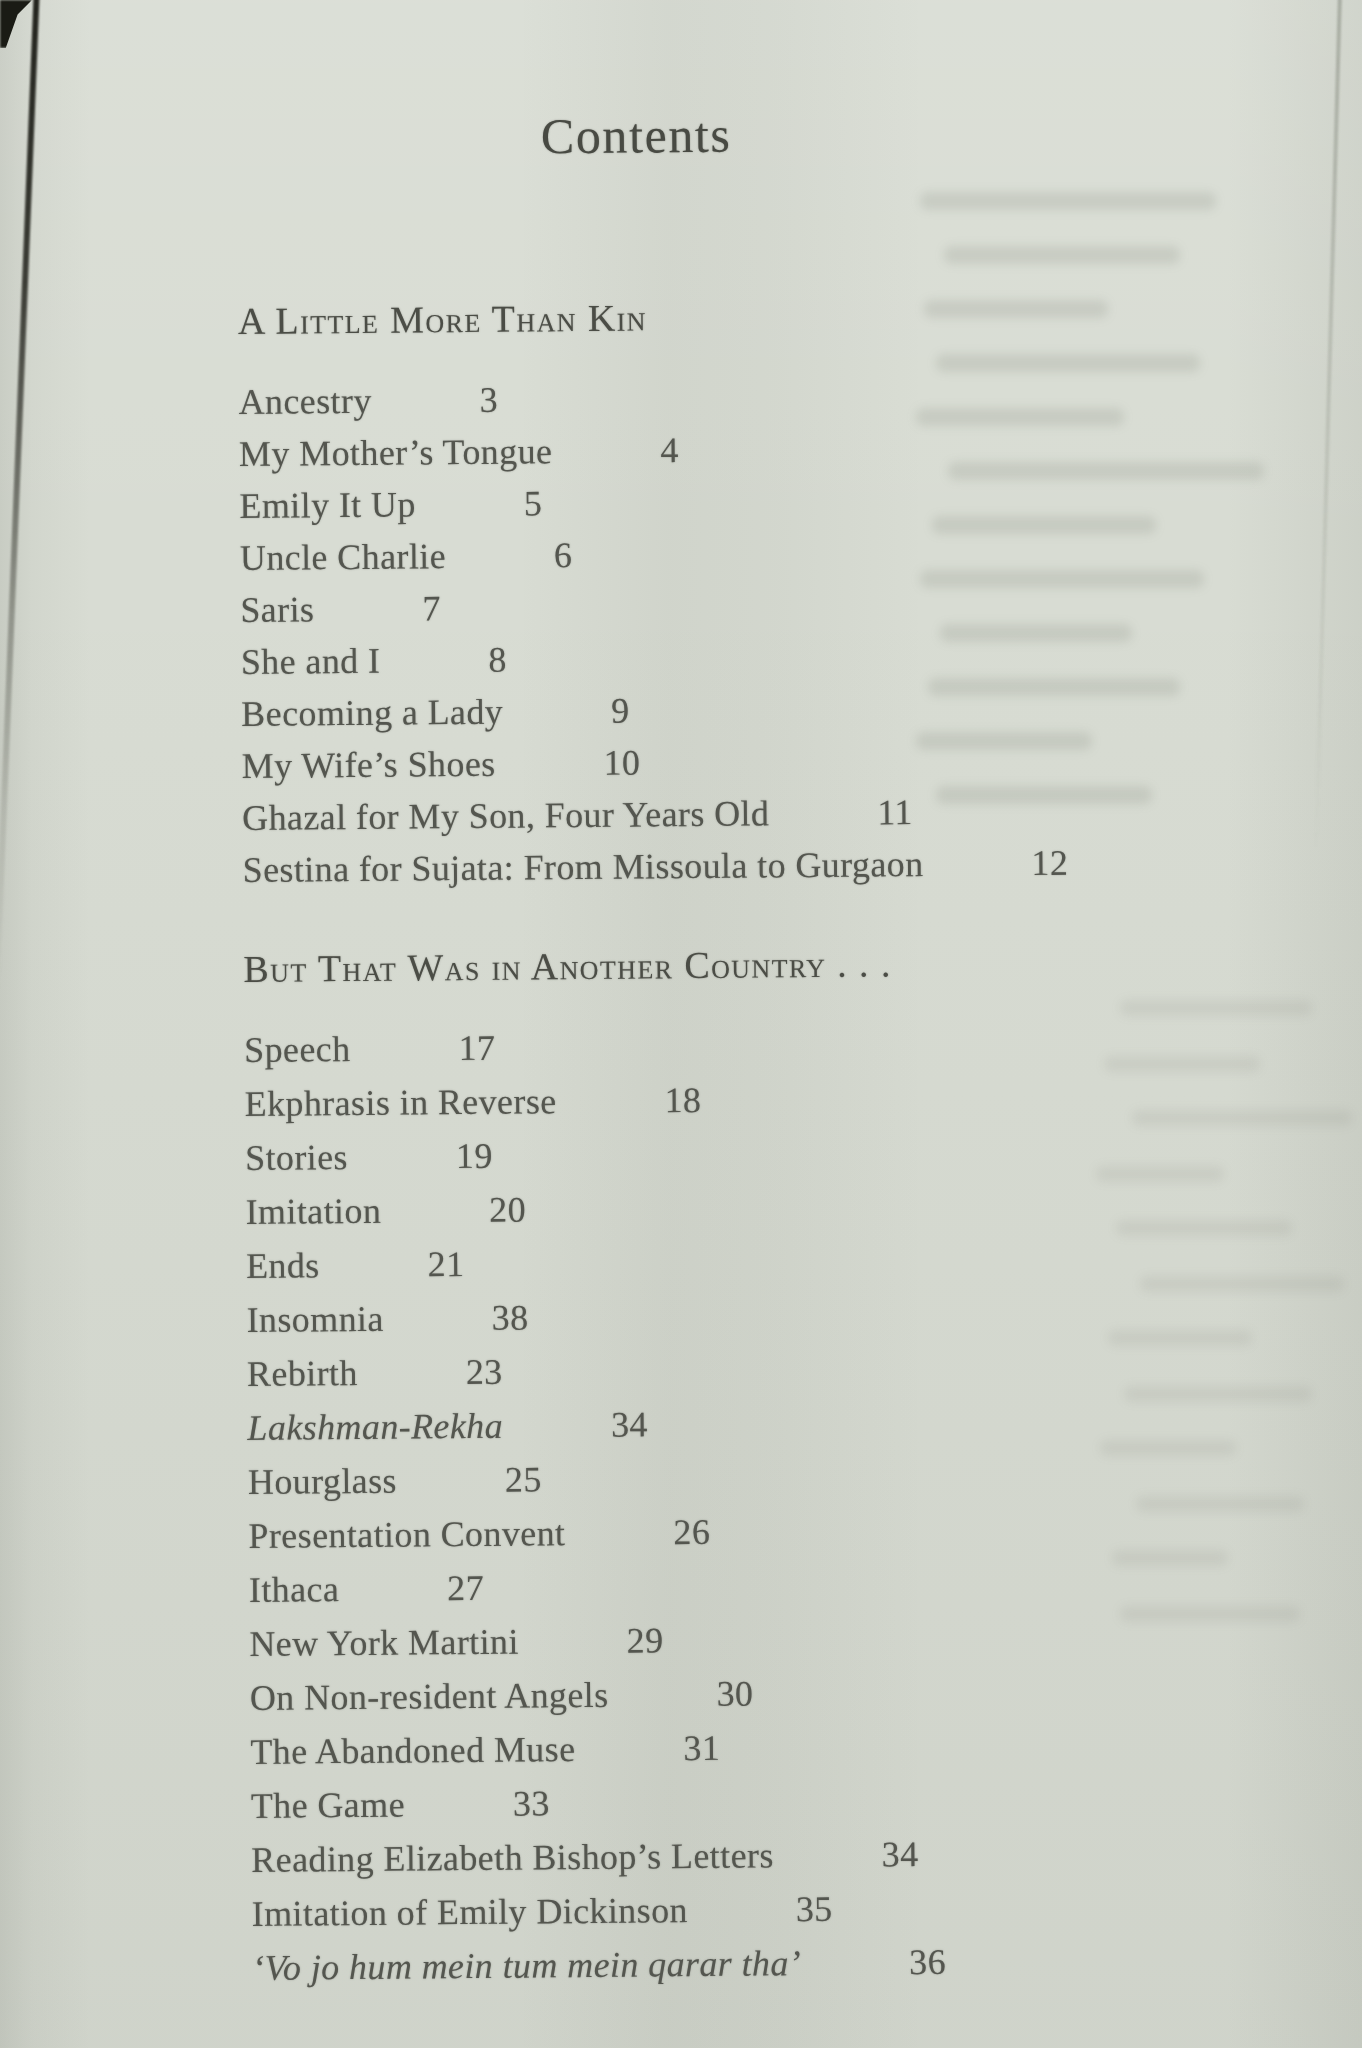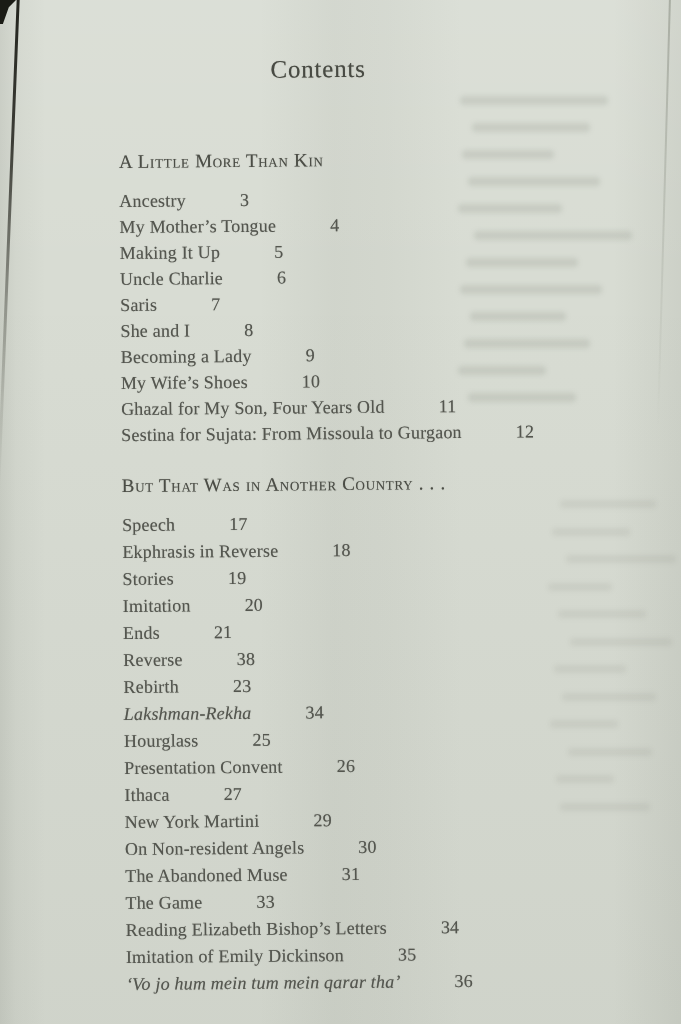--- a/index.html
+++ b/index.html
@@ -139,37 +139,37 @@
   <div class="corner-notch"></div>
   <div class="edge-line"></div>
 
   <div class="content">
     <h1 class="page-title">Contents</h1>
     <div id="toc">
         <div class="section">
           <div class="section-heading">A Little More Than Kin</div>
           <div class="row"><span class="entry-title">Ancestry</span><span class="entry-page">3</span></div>
           <div class="row"><span class="entry-title">My Mother’s Tongue</span><span class="entry-page">4</span></div>
-          <div class="row"><span class="entry-title">Making It Up</span><span class="entry-page">5</span></div>
+          <div class="row"><span class="entry-title">Emily It Up</span><span class="entry-page">5</span></div>
           <div class="row"><span class="entry-title">Uncle Charlie</span><span class="entry-page">6</span></div>
           <div class="row"><span class="entry-title">Saris</span><span class="entry-page">7</span></div>
           <div class="row"><span class="entry-title">She and I</span><span class="entry-page">8</span></div>
           <div class="row"><span class="entry-title">Becoming a Lady</span><span class="entry-page">9</span></div>
           <div class="row"><span class="entry-title">My Wife’s Shoes</span><span class="entry-page">10</span></div>
           <div class="row"><span class="entry-title">Ghazal for My Son, Four Years Old</span><span class="entry-page">11</span></div>
           <div class="row"><span class="entry-title">Sestina for Sujata: From Missoula to Gurgaon</span><span class="entry-page">12</span></div>
         </div>
         <div class="section">
           <div class="section-heading">But That Was in Another Country . . .</div>
           <div class="row"><span class="entry-title">Speech</span><span class="entry-page">17</span></div>
           <div class="row"><span class="entry-title">Ekphrasis in Reverse</span><span class="entry-page">18</span></div>
           <div class="row"><span class="entry-title">Stories</span><span class="entry-page">19</span></div>
           <div class="row"><span class="entry-title">Imitation</span><span class="entry-page">20</span></div>
           <div class="row"><span class="entry-title">Ends</span><span class="entry-page">21</span></div>
-          <div class="row"><span class="entry-title">Reverse</span><span class="entry-page">38</span></div>
+          <div class="row"><span class="entry-title">Insomnia</span><span class="entry-page">38</span></div>
           <div class="row"><span class="entry-title">Rebirth</span><span class="entry-page">23</span></div>
           <div class="row italic"><span class="entry-title">Lakshman-Rekha</span><span class="entry-page">34</span></div>
           <div class="row"><span class="entry-title">Hourglass</span><span class="entry-page">25</span></div>
           <div class="row"><span class="entry-title">Presentation Convent</span><span class="entry-page">26</span></div>
           <div class="row"><span class="entry-title">Ithaca</span><span class="entry-page">27</span></div>
           <div class="row"><span class="entry-title">New York Martini</span><span class="entry-page">29</span></div>
           <div class="row"><span class="entry-title">On Non-resident Angels</span><span class="entry-page">30</span></div>
           <div class="row"><span class="entry-title">The Abandoned Muse</span><span class="entry-page">31</span></div>
           <div class="row"><span class="entry-title">The Game</span><span class="entry-page">33</span></div>
           <div class="row"><span class="entry-title">Reading Elizabeth Bishop’s Letters</span><span class="entry-page">34</span></div>

